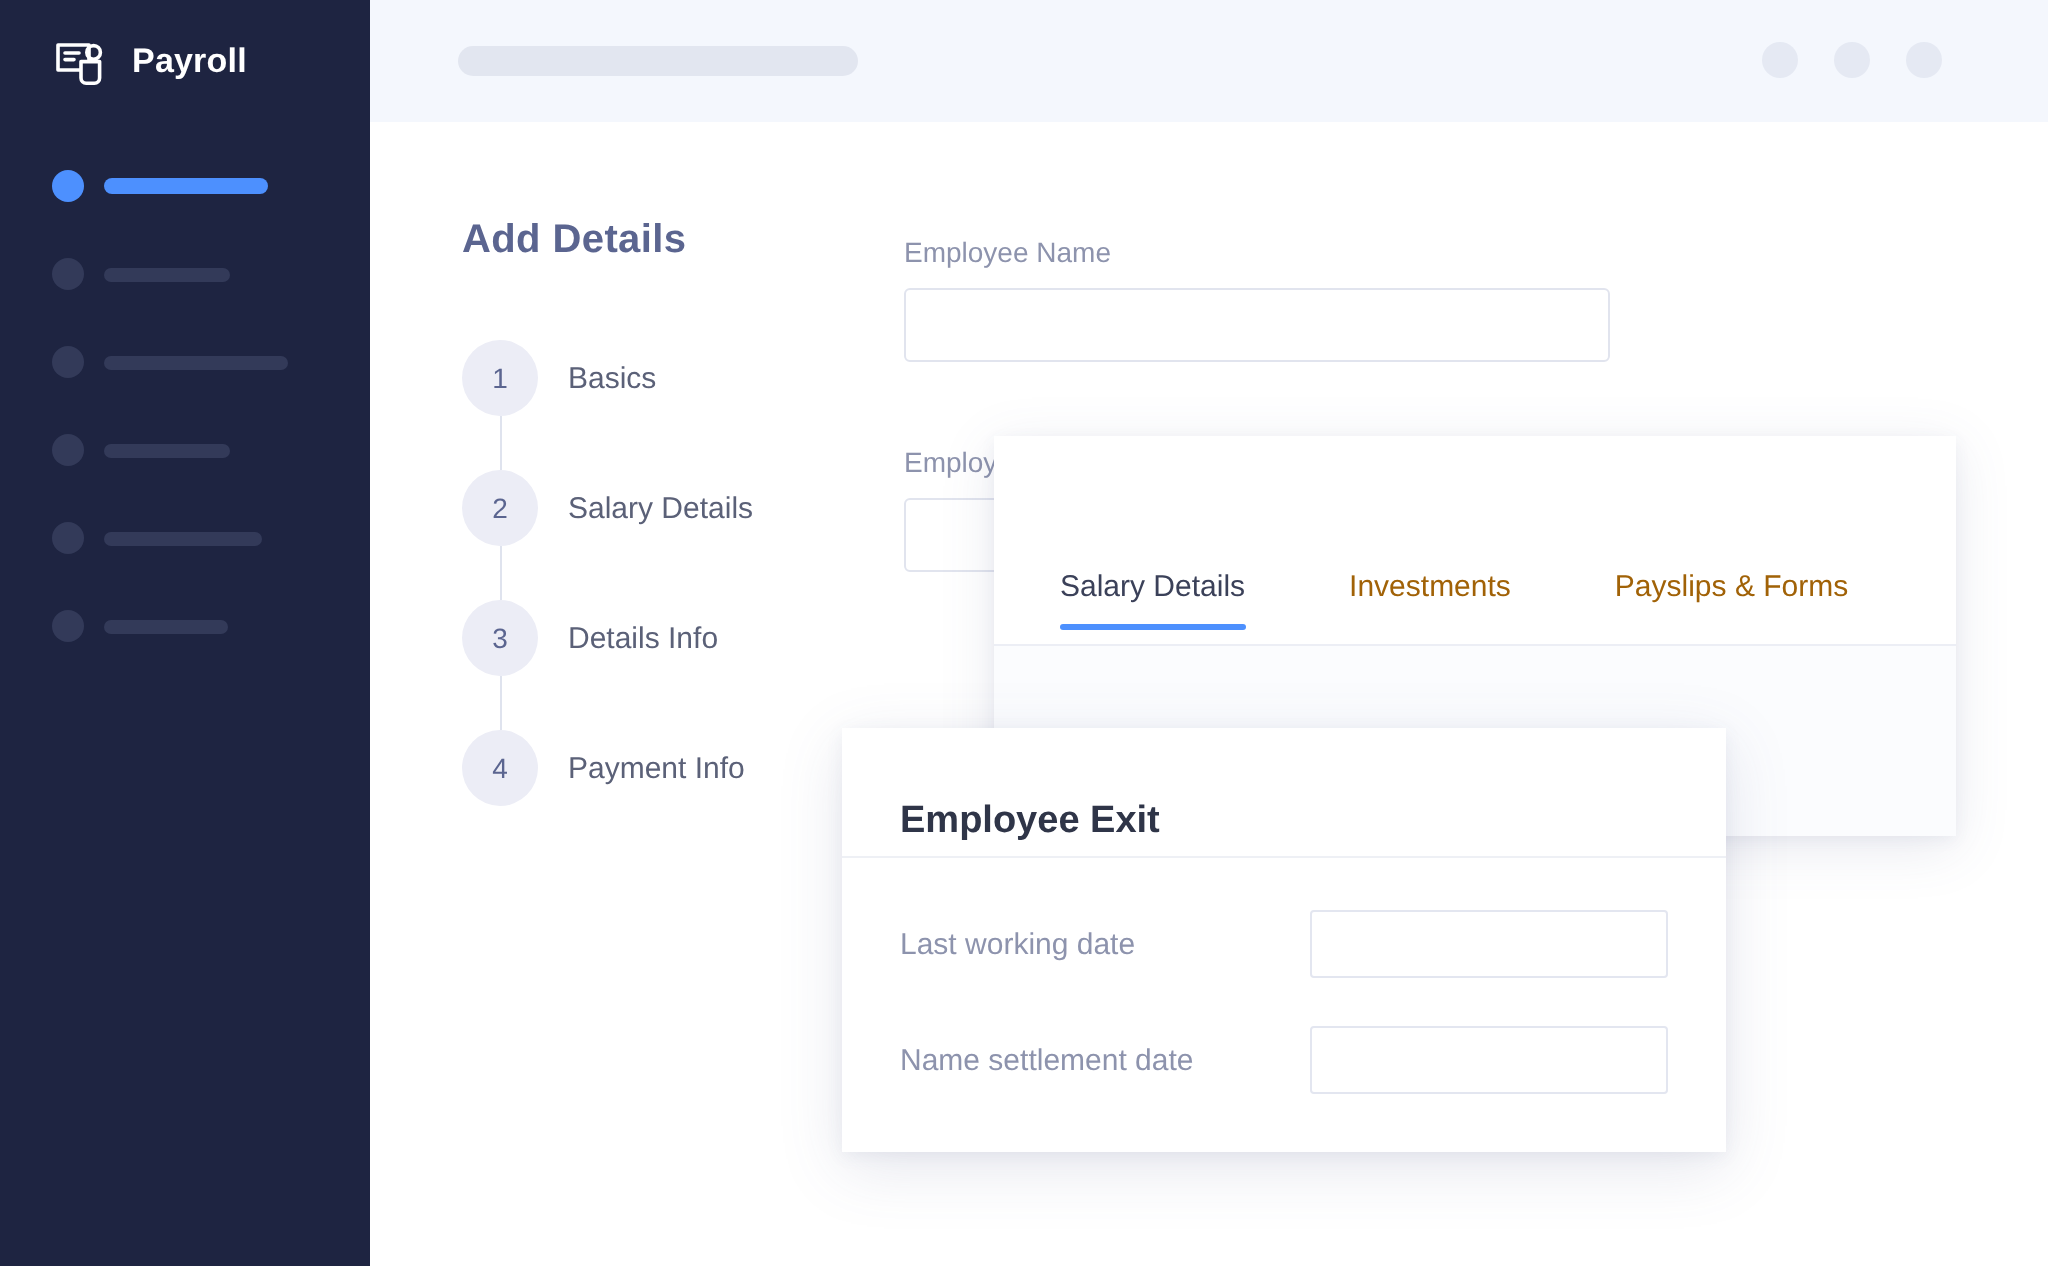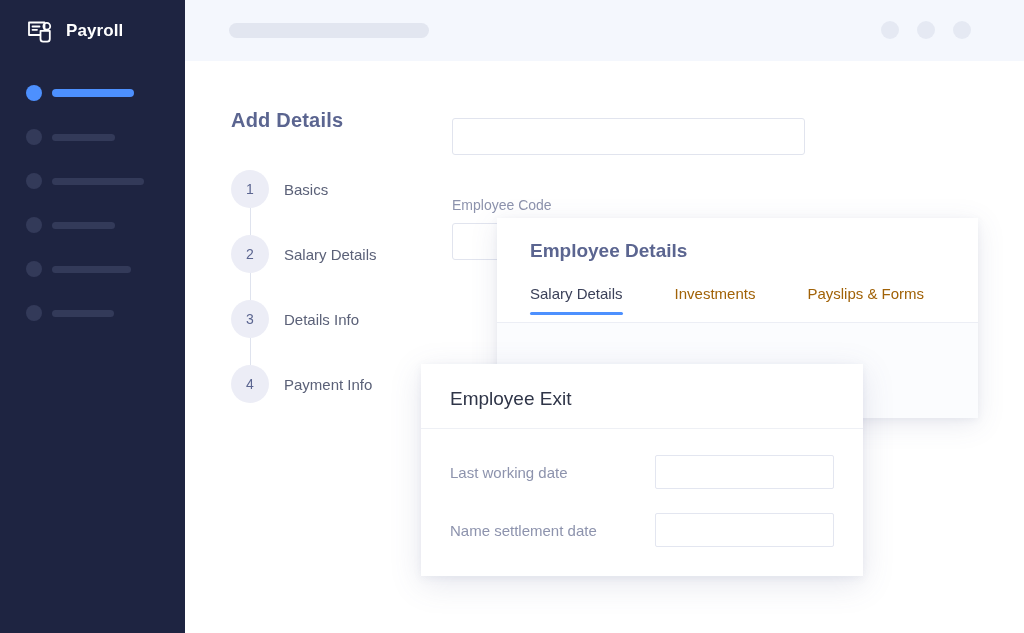--- a/index.html
+++ b/index.html
@@ -211,23 +211,23 @@
   
   .exit-card {
     position: absolute;
     left: 236px; top: 303px;
     width: 442px; height: 212px;
     background: #ffffff;
     box-shadow: 0 8px 30px rgba(86,96,140,.15), 0 2px 8px rgba(86,96,140,.08);
   }
   .exit-title {
     position: absolute;
-    left: 29px; top: 24px;
+    left: 29px; top: 36px;
     font-size: 19px;
-    font-weight: normal;
+    font-weight: bold;
     color: #2f3548;
   }
   .exit-rule {
     position: absolute;
     left: 0; top: 64px;
     width: 442px; height: 1px;
     background: #eef0f5;
   }
   .exit-row {
     position: absolute;
@@ -325,30 +325,30 @@
         </div>
         <div class="step">
           <span class="step-badge">4</span>
           <span class="step-label">Payment Info</span>
         </div>
       </div>
     </div>
 
     <div class="bg-form">
       <div class="field">
+        <div class="field-label">Employee Name</div>
         <input class="field-input" type="text" placeholder="" style="">
       </div>
       <div class="field">
         <div class="field-label">Employee Code</div>
         <input class="field-input" type="text" placeholder="" style="">
       </div>
     </div>
 
     <div class="details-card">
-      <div class="details-title">Employee Details</div>
       <div class="tabs">
         <div class="tab active">Salary Details</div>
         <div class="tab">Investments</div>
         <div class="tab">Payslips &amp; Forms</div>
       </div>
       <div class="tabs-rule"></div>
       <div class="details-body"></div>
     </div>
 
     <div class="exit-card">

